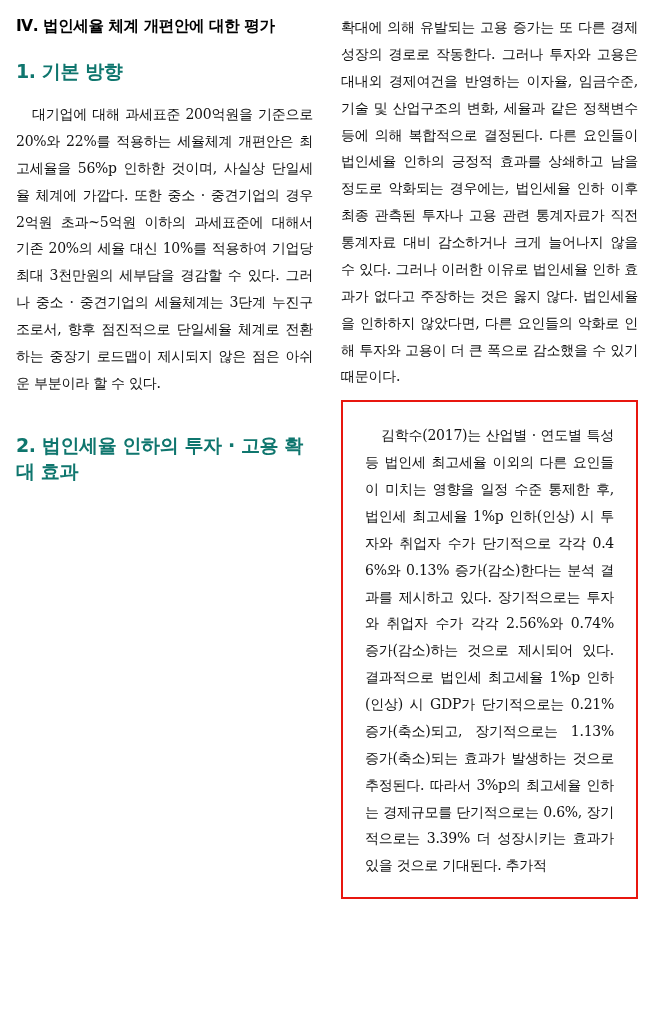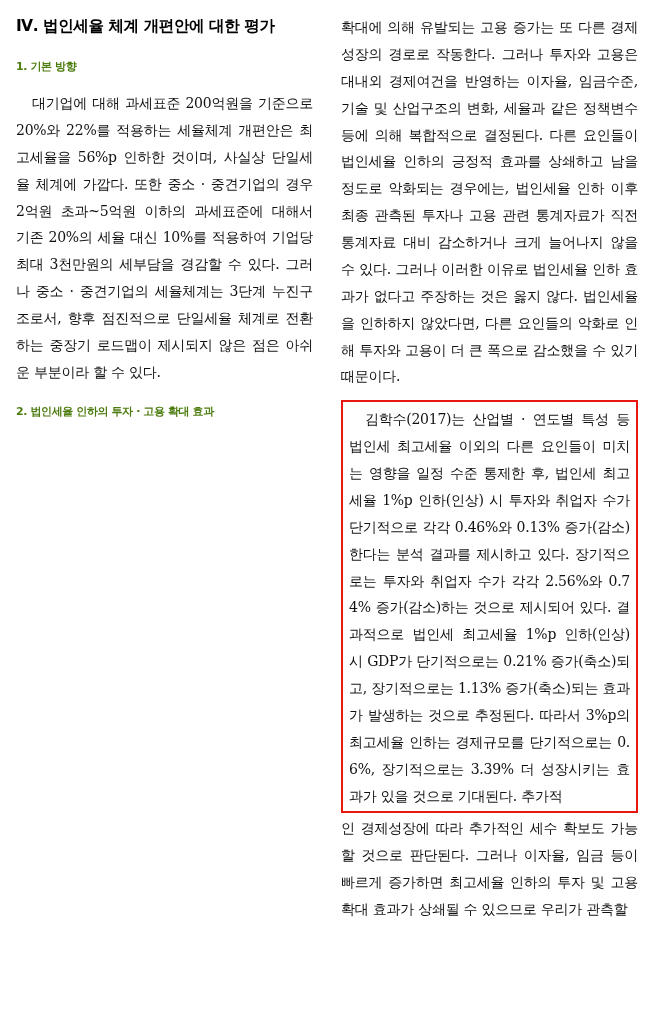--- a/index.html
+++ b/index.html
@@ -35,28 +35,28 @@
   h2.section-title {
     font-family: "DejaVu Sans", "Liberation Sans", sans-serif;
     font-size: 15.5px;
     font-weight: bold;
     margin: 2px 0 22px 0;
     letter-spacing: -0.4px;
     color: #000;
   }
   h3.sub-title {
     font-family: "DejaVu Sans", "Liberation Sans", sans-serif;
-    font-size: 11px;
+    font-size: 19px;
     font-weight: bold;
     margin: 0 0 16px 0;
     letter-spacing: -0.4px;
-    color: #4d7c0f;
+    color: #0f766e;
   }
   h3.sub-title.spaced-top {
-    margin-top: 18px;
+    margin-top: 36px;
   }
   p.body {
     font-size: 14px;
     line-height: 1.92;
     margin: 0 0 10px 0;
     text-align: justify;
     text-justify: inter-character;
     text-indent: 16px;
     letter-spacing: -0.25px;
     word-break: break-all;
@@ -68,21 +68,21 @@
     text-indent: 0;
   }
   
   .highlight-box {
     border: 2.5px solid #e8170f;
     padding: 4px 6px 2px 6px;
     margin: 8px 0 2px 0;
     box-sizing: border-box;
   }
   .highlight-box p.body {
-    margin: 0;
+    margin: 16px;
     text-indent: 16px;
   }
   .after-box {
     margin-top: 8px;
   }
 </style>
 </head>
 <body>
 
 <div class="page">
@@ -100,17 +100,16 @@
 
     </div>
 
     <div class="col">
       <p class="body noindent">확대에 의해 유발되는 고용 증가는 또 다른 경제성장의 경로로 작동한다. 그러나 투자와 고용은 대내외 경제여건을 반영하는 이자율, 임금수준, 기술 및 산업구조의 변화, 세율과 같은 정책변수 등에 의해 복합적으로 결정된다. 다른 요인들이 법인세율 인하의 긍정적 효과를 상쇄하고 남을 정도로 악화되는 경우에는, 법인세율 인하 이후 최종 관측된 투자나 고용 관련 통계자료가 직전 통계자료 대비 감소하거나 크게 늘어나지 않을 수 있다. 그러나 이러한 이유로 법인세율 인하 효과가 없다고 주장하는 것은 옳지 않다. 법인세율을 인하하지 않았다면, 다른 요인들의 악화로 인해 투자와 고용이 더 큰 폭으로 감소했을 수 있기 때문이다.</p>
 
       <div class="highlight-box">
         <p class="body">김학수(2017)는 산업별 · 연도별 특성 등 법인세 최고세율 이외의 다른 요인들이 미치는 영향을 일정 수준 통제한 후, 법인세 최고세율 1%p 인하(인상) 시 투자와 취업자 수가 단기적으로 각각 0.46%와 0.13% 증가(감소)한다는 분석 결과를 제시하고 있다. 장기적으로는 투자와 취업자 수가 각각 2.56%와 0.74% 증가(감소)하는 것으로 제시되어 있다. 결과적으로 법인세 최고세율 1%p 인하(인상) 시 GDP가 단기적으로는 0.21% 증가(축소)되고, 장기적으로는 1.13% 증가(축소)되는 효과가 발생하는 것으로 추정된다. 따라서 3%p의 최고세율 인하는 경제규모를 단기적으로는 0.6%, 장기적으로는 3.39% 더 성장시키는 효과가 있을 것으로 기대된다. 추가적</p>
       </div>
 
-      <p class="body noindent after-box last">인 경제성장에 따라 추가적인 세수 확보도 가능할 것으로 판단된다. 그러나 이자율, 임금 등이 빠르게 증가하면 최고세율 인하의 투자 및 고용 확대 효과가 상쇄될 수 있으므로 우리가 관측할</p>
     </div>
 
   </div>
 </div>
 
 </body></html>

